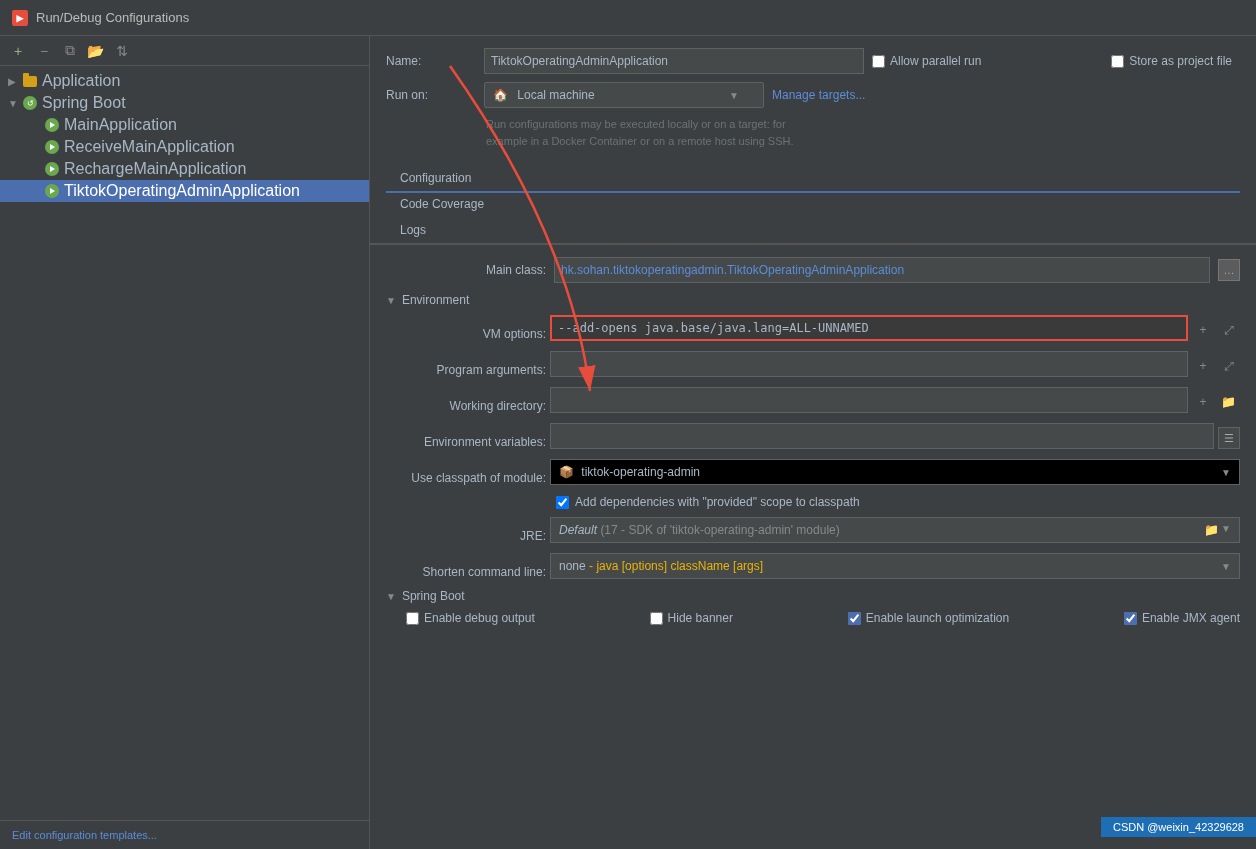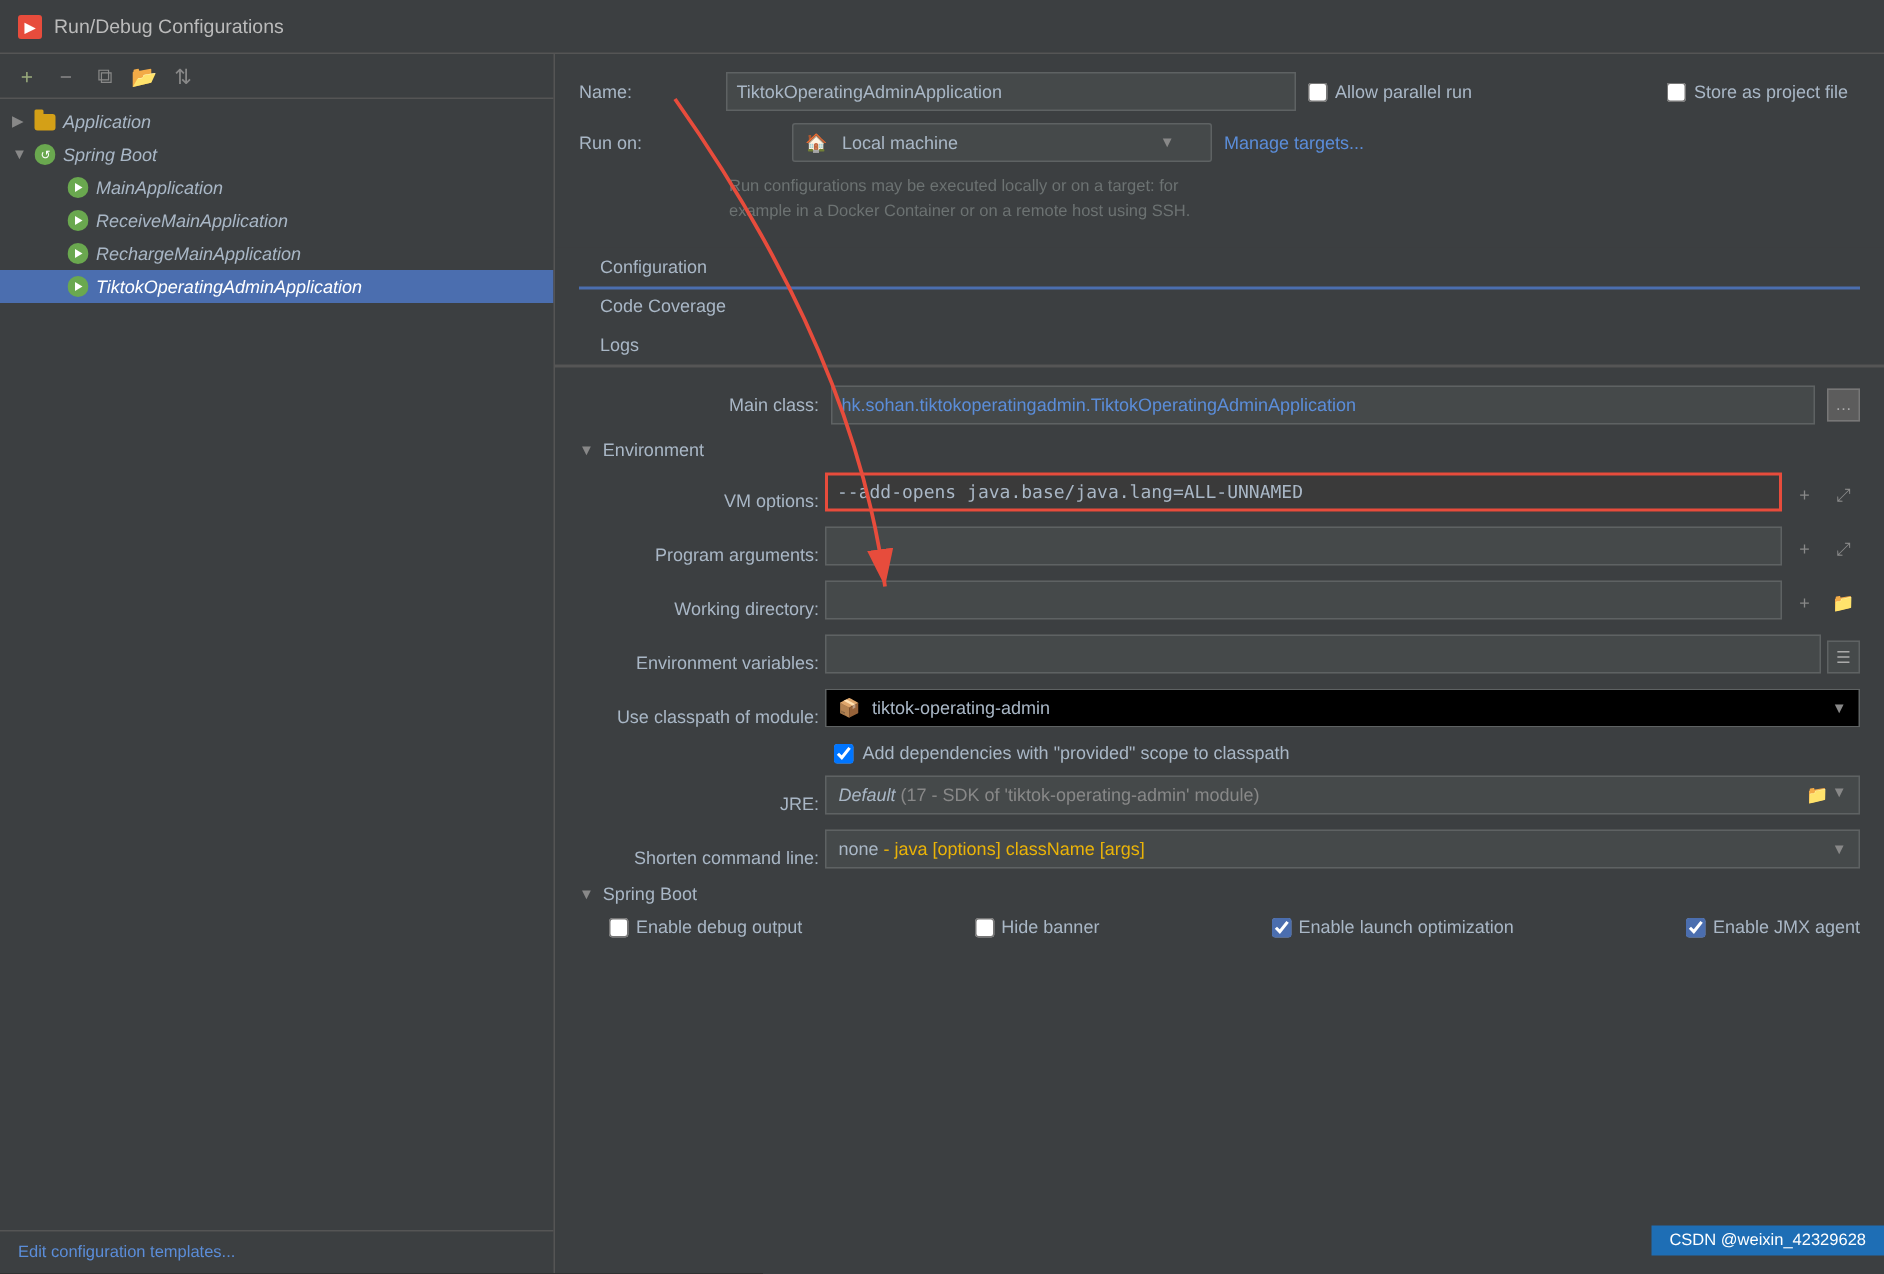--- a/index.html
+++ b/index.html
@@ -100,21 +100,21 @@
     }
     .folder-icon::before {
       content: '';
       position: absolute;
       top: -3px; left: 0;
       width: 6px; height: 3px;
       background: #d4a017;
       border-radius: 1px 1px 0 0;
     }
 
-    .tree-label { font-size: 12px; font-style: italic; }
+    .tree-label { font-size: 16px; }
     .tree-indent2 { width: 36px; flex-shrink: 0; }
 
     .bottom-link {
       padding: 8px 12px;
       color: #5b8dd9;
       cursor: pointer;
       font-size: 11px;
       border-top: 1px solid #555;
       text-decoration: none;
     }
@@ -482,21 +482,21 @@
             <span>Allow parallel run</span>
           </label>
           <label class="checkbox-label" style="margin-left:auto; padding-right:8px;">
             <input type="checkbox" style="">
             <span>Store as project file</span>
           </label>
         </div>
 
         <div class="run-on-row">
           <span class="form-label">Run on:</span>
-          <div class="run-on-dropdown" style="min-width:280px; border-radius:2px;margin-left:44px;">
+          <div class="run-on-dropdown" style="min-width:280px; border-radius:2px;">
             <span>
               <span class="home-icon">🏠</span>
               <span>Local machine</span>
             </span>
             <span class="dropdown-arrow">▼</span>
           </div>
           <span class="manage-link">Manage targets...</span>
         </div>
 
         <div class="hint-text">

